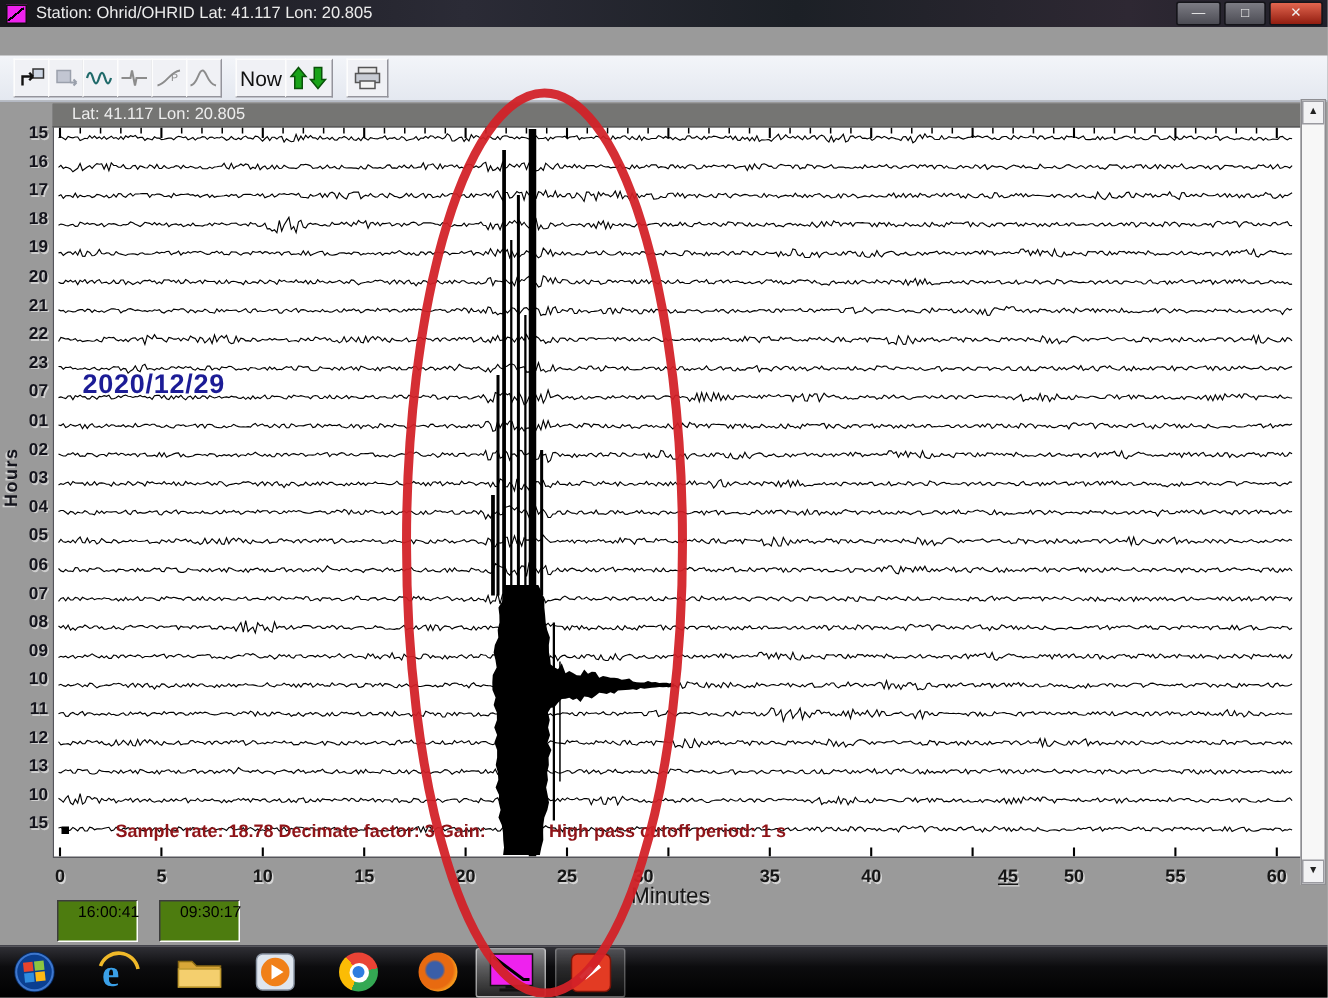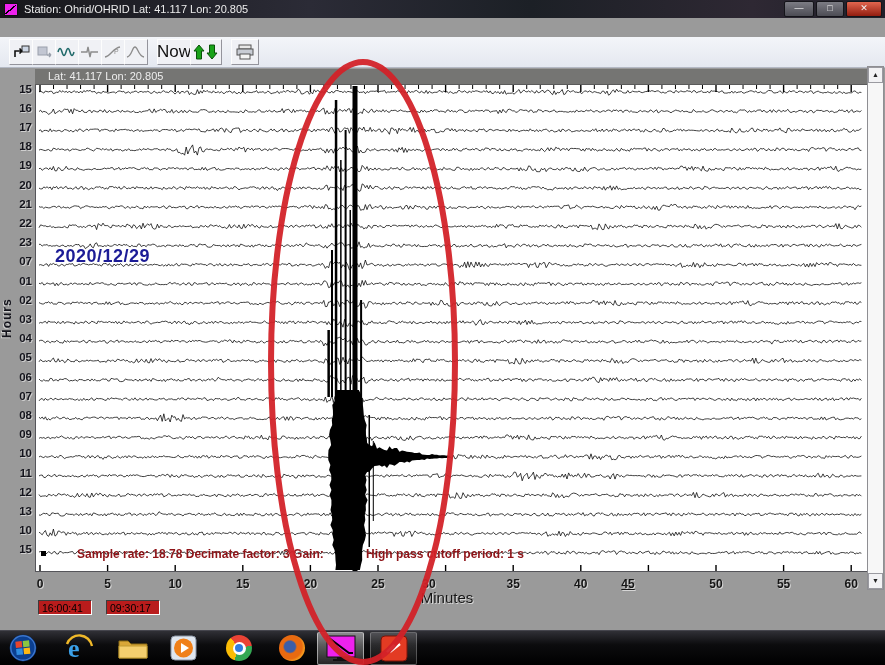--- a/index.html
+++ b/index.html
@@ -20,42 +20,42 @@
     background:linear-gradient(#fcfdff,#e8edf5);border-bottom:1px solid #c8cdd6;
     display:flex;align-items:center;font-size:11.5px;color:#111;}
   .menu-item{padding:1px 8px;cursor:default;}
   #toolbar{position:absolute;left:0;top:37px;width:885px;height:31px;
     background:linear-gradient(#f3f5f9,#e4e8f0);border-bottom:1px solid #b4b9c4;
     display:flex;align-items:flex-start;padding-top:2px;box-sizing:border-box;}
   .tbtn{width:24px;height:26px;margin-left:-1px;background:#f0f1f5;
     border:1px solid;border-color:#fdfdfd #94949c #94949c #fdfdfd;
     display:flex;align-items:center;justify-content:center;box-sizing:border-box;}
   .tbtn.first{margin-left:9px;}
-  .tbtn.wide{width:34px;font-size:17px;color:#111;}
+  .tbtn.wide{width:34px;font-size:14px;color:#111;}
   .tbtn.gap{margin-left:9px;}
   
   #plot-frame{position:absolute;left:35px;top:69px;width:833px;height:503px;
     border:1px solid #55555a;box-sizing:border-box;background:#fff;}
   #plot-header{position:absolute;left:35px;top:69px;width:833px;height:16px;
     background:#757573;color:#ededed;font-size:11px;line-height:15px;padding-left:13px;
     box-sizing:border-box;border-bottom:1px solid #5a5a5a;}
   #helicorder{position:absolute;left:37px;top:85px;width:830px;height:486px;}
   .hour-label{position:absolute;left:6px;width:26px;height:14px;line-height:14px;
     text-align:right;font-size:11.5px;font-weight:bold;color:#14141c;
     text-shadow:1px 1px 0 #cfcfcf;}
   #hours-axis-label{position:absolute;left:0px;top:268px;width:14px;height:70px;
     writing-mode:vertical-rl;transform:rotate(180deg);font-size:12px;font-weight:bold;
     color:#14141c;text-shadow:-1px -1px 0 #cfcfcf;letter-spacing:1px;}
   .minute-label{position:absolute;top:577px;transform:translateX(-50%);
     font-size:12px;font-weight:bold;color:#161616;text-shadow:1px 1px 0 #d6d6d6;}
   #minutes-axis-label{position:absolute;left:447px;top:589px;transform:translateX(-50%);
     font-size:15px;font-weight:normal;color:#161616;text-shadow:1px 1px 0 #d6d6d6;}
-  .time-box{position:absolute;top:600px;width:54px;height:15px;background:#b91c1c;
+  .time-box{position:absolute;top:600px;width:54px;height:28px;background:#4d7c0f;
     border:1px solid;border-color:#3c3c3c #fdfdfd #fdfdfd #3c3c3c;
-    font-size:10.5px;line-height:14px;padding-left:3px;color:#000;box-sizing:border-box;}
+    font-size:10.5px;line-height:14px;padding-left:13px;color:#000;box-sizing:border-box;}
   
   #v-scrollbar{position:absolute;left:867px;top:66px;width:17px;height:524px;
     background:#f7f7f7;border:1px solid #8e8e92;box-sizing:border-box;}
   .sb-btn{position:absolute;left:0;width:15px;height:16px;background:#f2f2f4;
     border:1px solid #9a9aa0;box-sizing:border-box;text-align:center;
     font-size:7px;line-height:14px;color:#222;}
   
   #taskbar{position:absolute;left:0;top:630px;width:885px;height:35px;
     background:linear-gradient(#303036,#0c0c0e 40%,#000);border-top:1px solid #45454d;
     box-sizing:border-box;}
@@ -285,21 +285,21 @@
   <div id="minute-labels">
       <div class="minute-label" style="left: 40px;">0</div>
       <div class="minute-label" style="left: 107.6px;">5</div>
       <div class="minute-label" style="left: 175.2px;">10</div>
       <div class="minute-label" style="left: 242.8px;">15</div>
       <div class="minute-label" style="left: 310.4px;">20</div>
       <div class="minute-label" style="left: 378px;">25</div>
       <div class="minute-label" style="left: 429px;">30</div>
       <div class="minute-label" style="left: 513.2px;">35</div>
       <div class="minute-label" style="left: 580.8px;">40</div>
-      <div class="minute-label" style="left: 628px; text-decoration: underline;">45</div>
+      <div class="minute-label" style="left: 672px; text-decoration: underline;">45</div>
       <div class="minute-label" style="left: 716px;">50</div>
       <div class="minute-label" style="left: 783.6px;">55</div>
       <div class="minute-label" style="left: 851.2px;">60</div>
     </div>
   <div id="minutes-axis-label">Minutes</div>
   <div class="time-box" style="left:38px">16:00:41</div>
   <div class="time-box" style="left:106px">09:30:17</div>
 
   <div id="v-scrollbar">
     <div class="sb-btn" style="top:0">▲</div>

